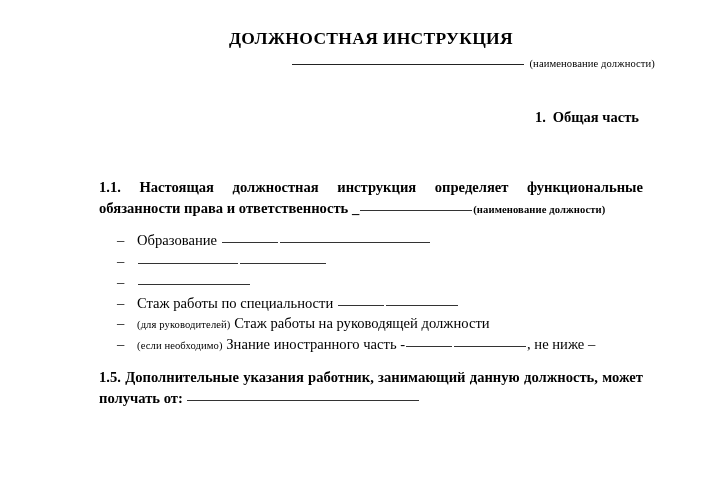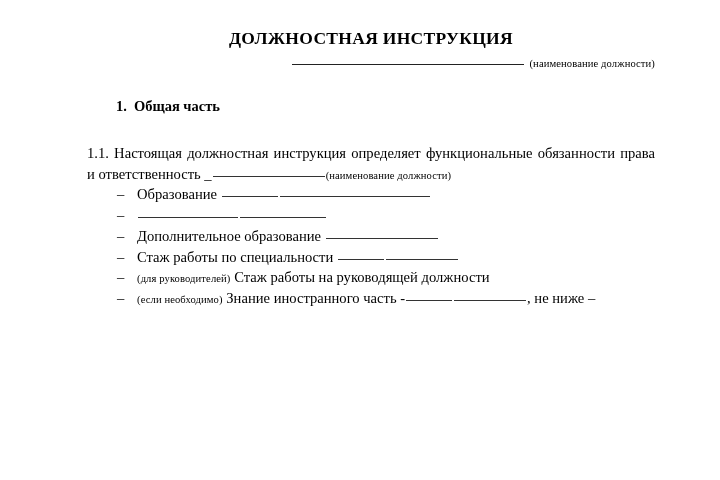--- a/index.html
+++ b/index.html
@@ -56,42 +56,43 @@
   .title-rule {
     display: inline-block;
     width: 232px;
     border-bottom: 1.4px solid #222;
     vertical-align: 2px;
     margin-right: 5px;
   }
 
   
   .section-heading {
-    text-align: left;
+    text-align: right;
     font-weight: bold;
     font-size: 14.5px;
-    margin: 5px;
+    margin: 16px;
     padding-top: 22px;
     padding-left: 24px;
     line-height: 1.2;
   }
   .section-heading .num { margin-right: 7px; }
 
   
   .body-block {
     padding-top: 22px;
   }
 
   p.para {
-    margin: 0;
+    margin: 12px;
     font-size: 14.6px;
     line-height: 1.43;
     text-align: justify;
     text-justify: inter-word;
     hyphens: none;
+    font-weight: bold;
   }
   p.para.last-justify {
     text-align-last: left;
   }
 
   
   .small-note {
     font-size: 10.6px;
     letter-spacing: 0.1px;
   }
@@ -179,21 +180,21 @@
           <span class="dash">–</span><span>Образование</span>
           <span class="blank b-s3"></span><span class="blank thin b-150"></span>
         </li>
 
         <li>
           <span class="dash">–</span>
           <span class="blank b-100"></span><span class="blank thin b-med2"></span>
         </li>
 
         <li>
-          <span class="dash">–</span><span>Дополнительное образование</span>
+          <span class="dash">–</span>
           <span class="blank b-112"></span>
         </li>
 
         <li>
           <span class="dash">–</span><span>Стаж работы по специальности</span>
           <span class="blank b-s2"></span><span class="blank thin b-med"></span>
         </li>
 
         <li class="small-lead">
           <span class="dash">–</span><span class="small-note">(для руководителей)</span>
@@ -202,16 +203,19 @@
 
         <li class="small-lead">
           <span class="dash">–</span><span class="small-note">(если необходимо)</span>
           <span>Знание иностранного часть -</span><span class="blank b-s2"></span><span class="blank thin b-med"></span><span>, не ниже  –</span>
         </li>
 
       </ul>
 
 
 
+      <p class="para last-justify"><span>1.5.</span>
+        <span>Дополнительные указания работник, занимающий данную должность, может получать от:</span>
+        <span class="blank b-232"></span></p>
 
     </div>
   </div>
 </div>
 
 </body></html>

